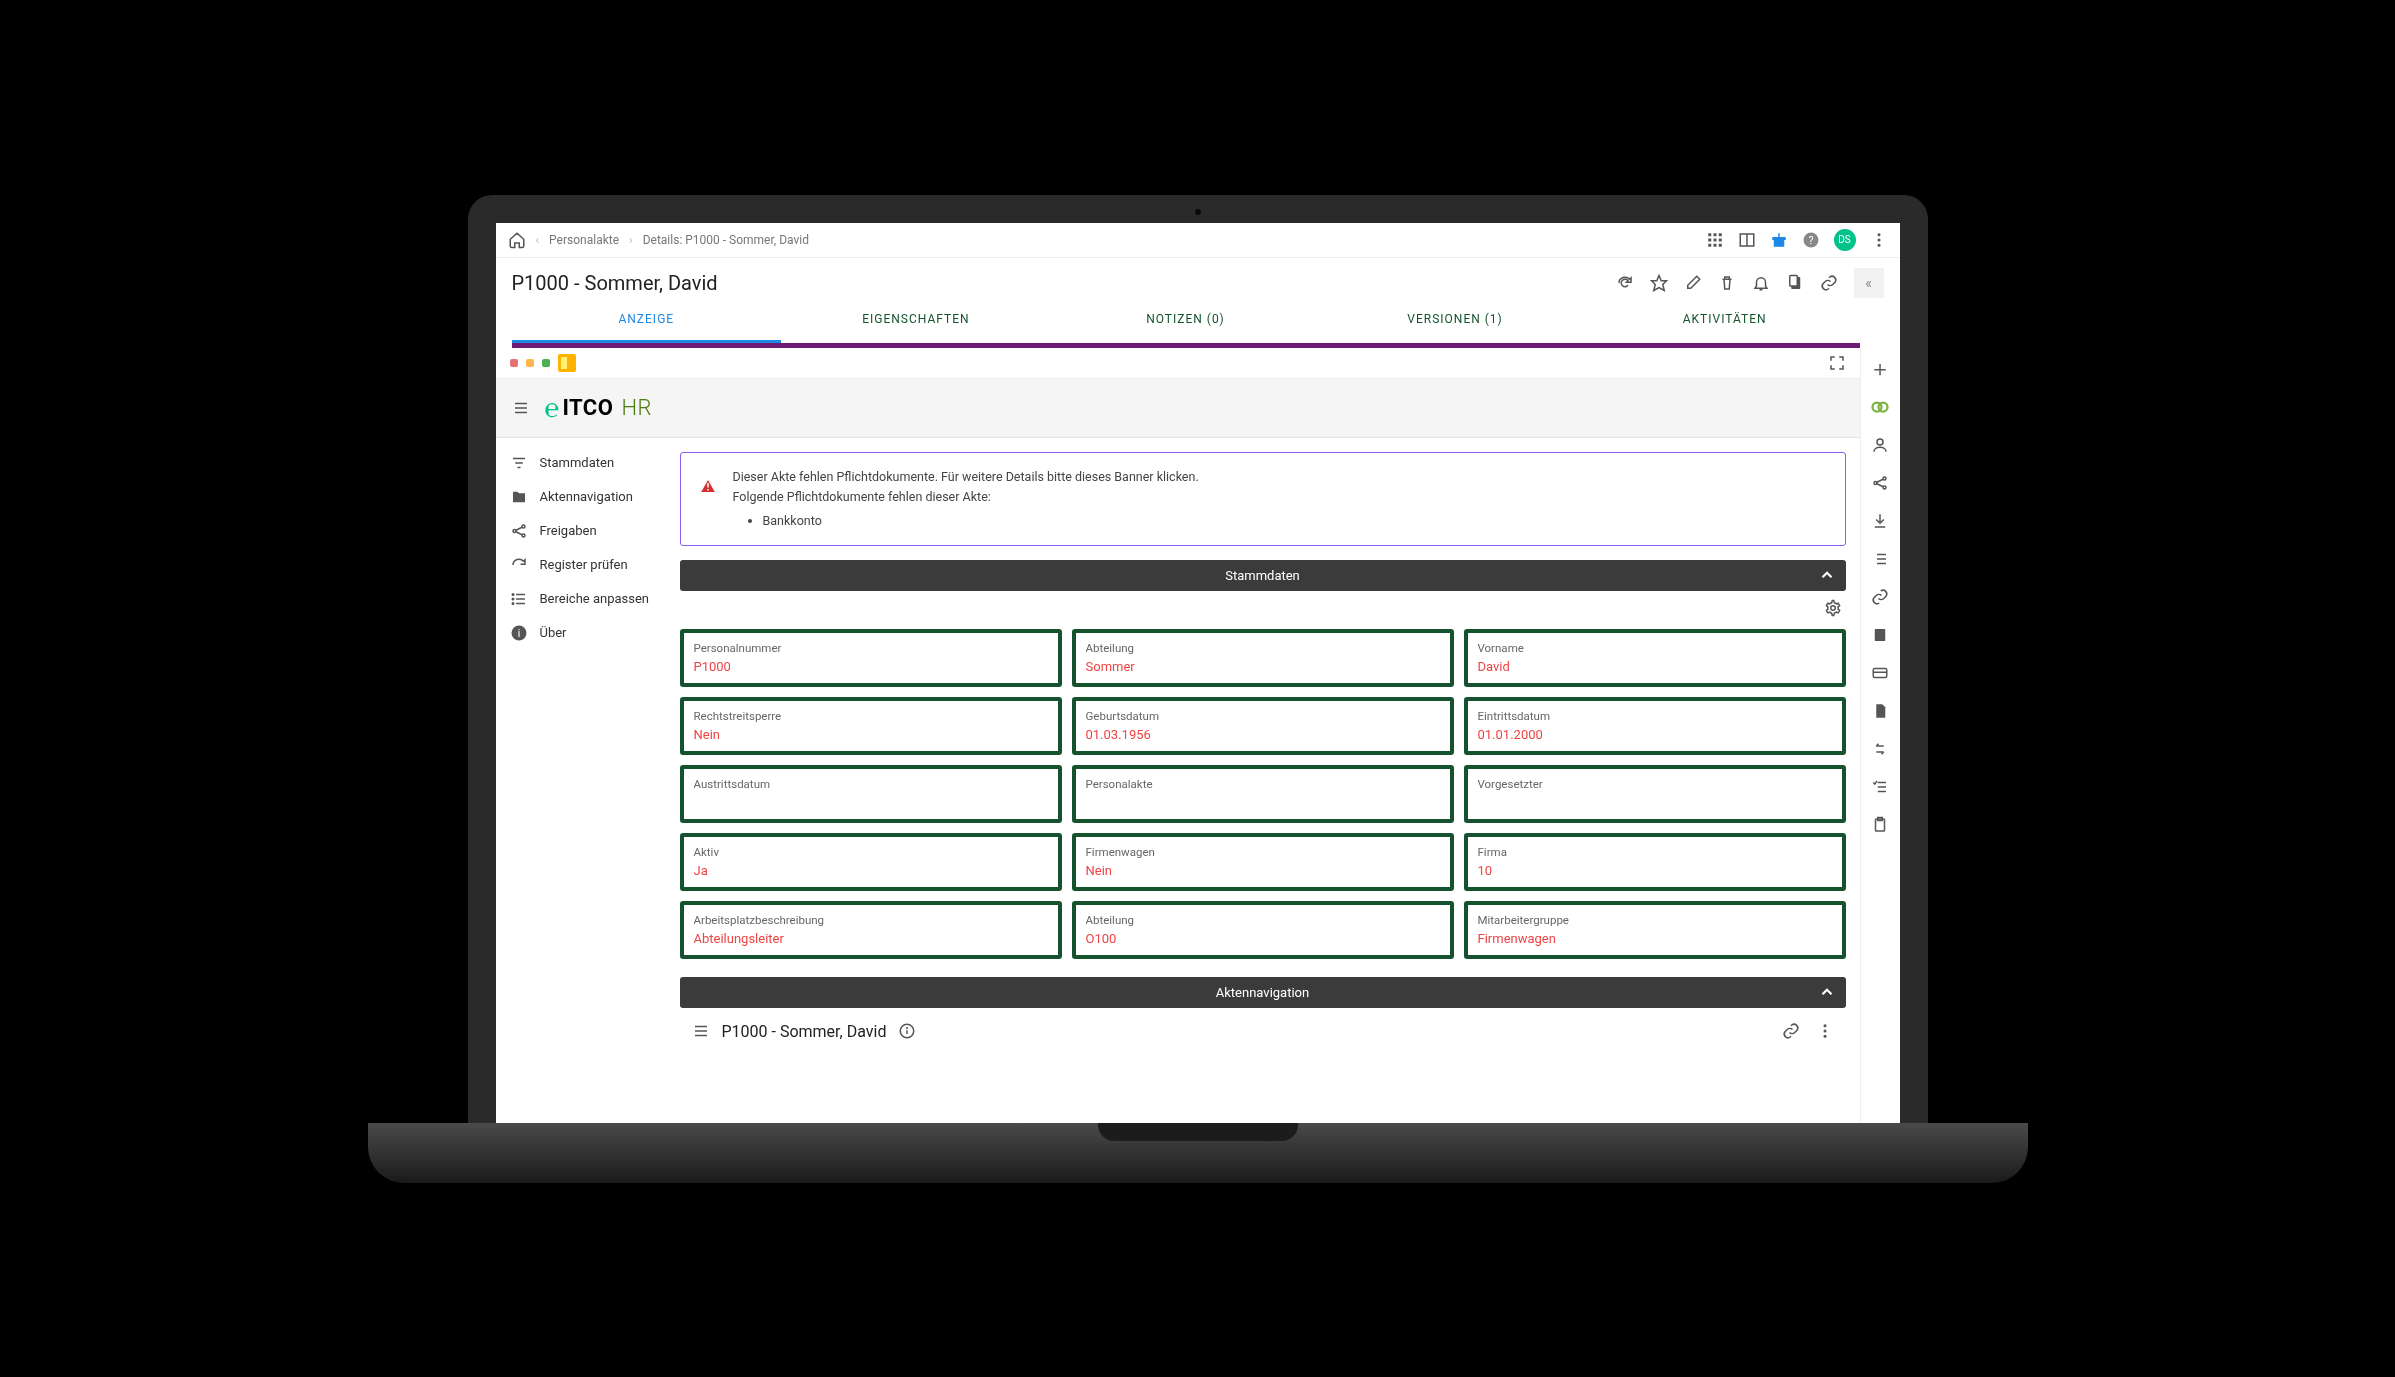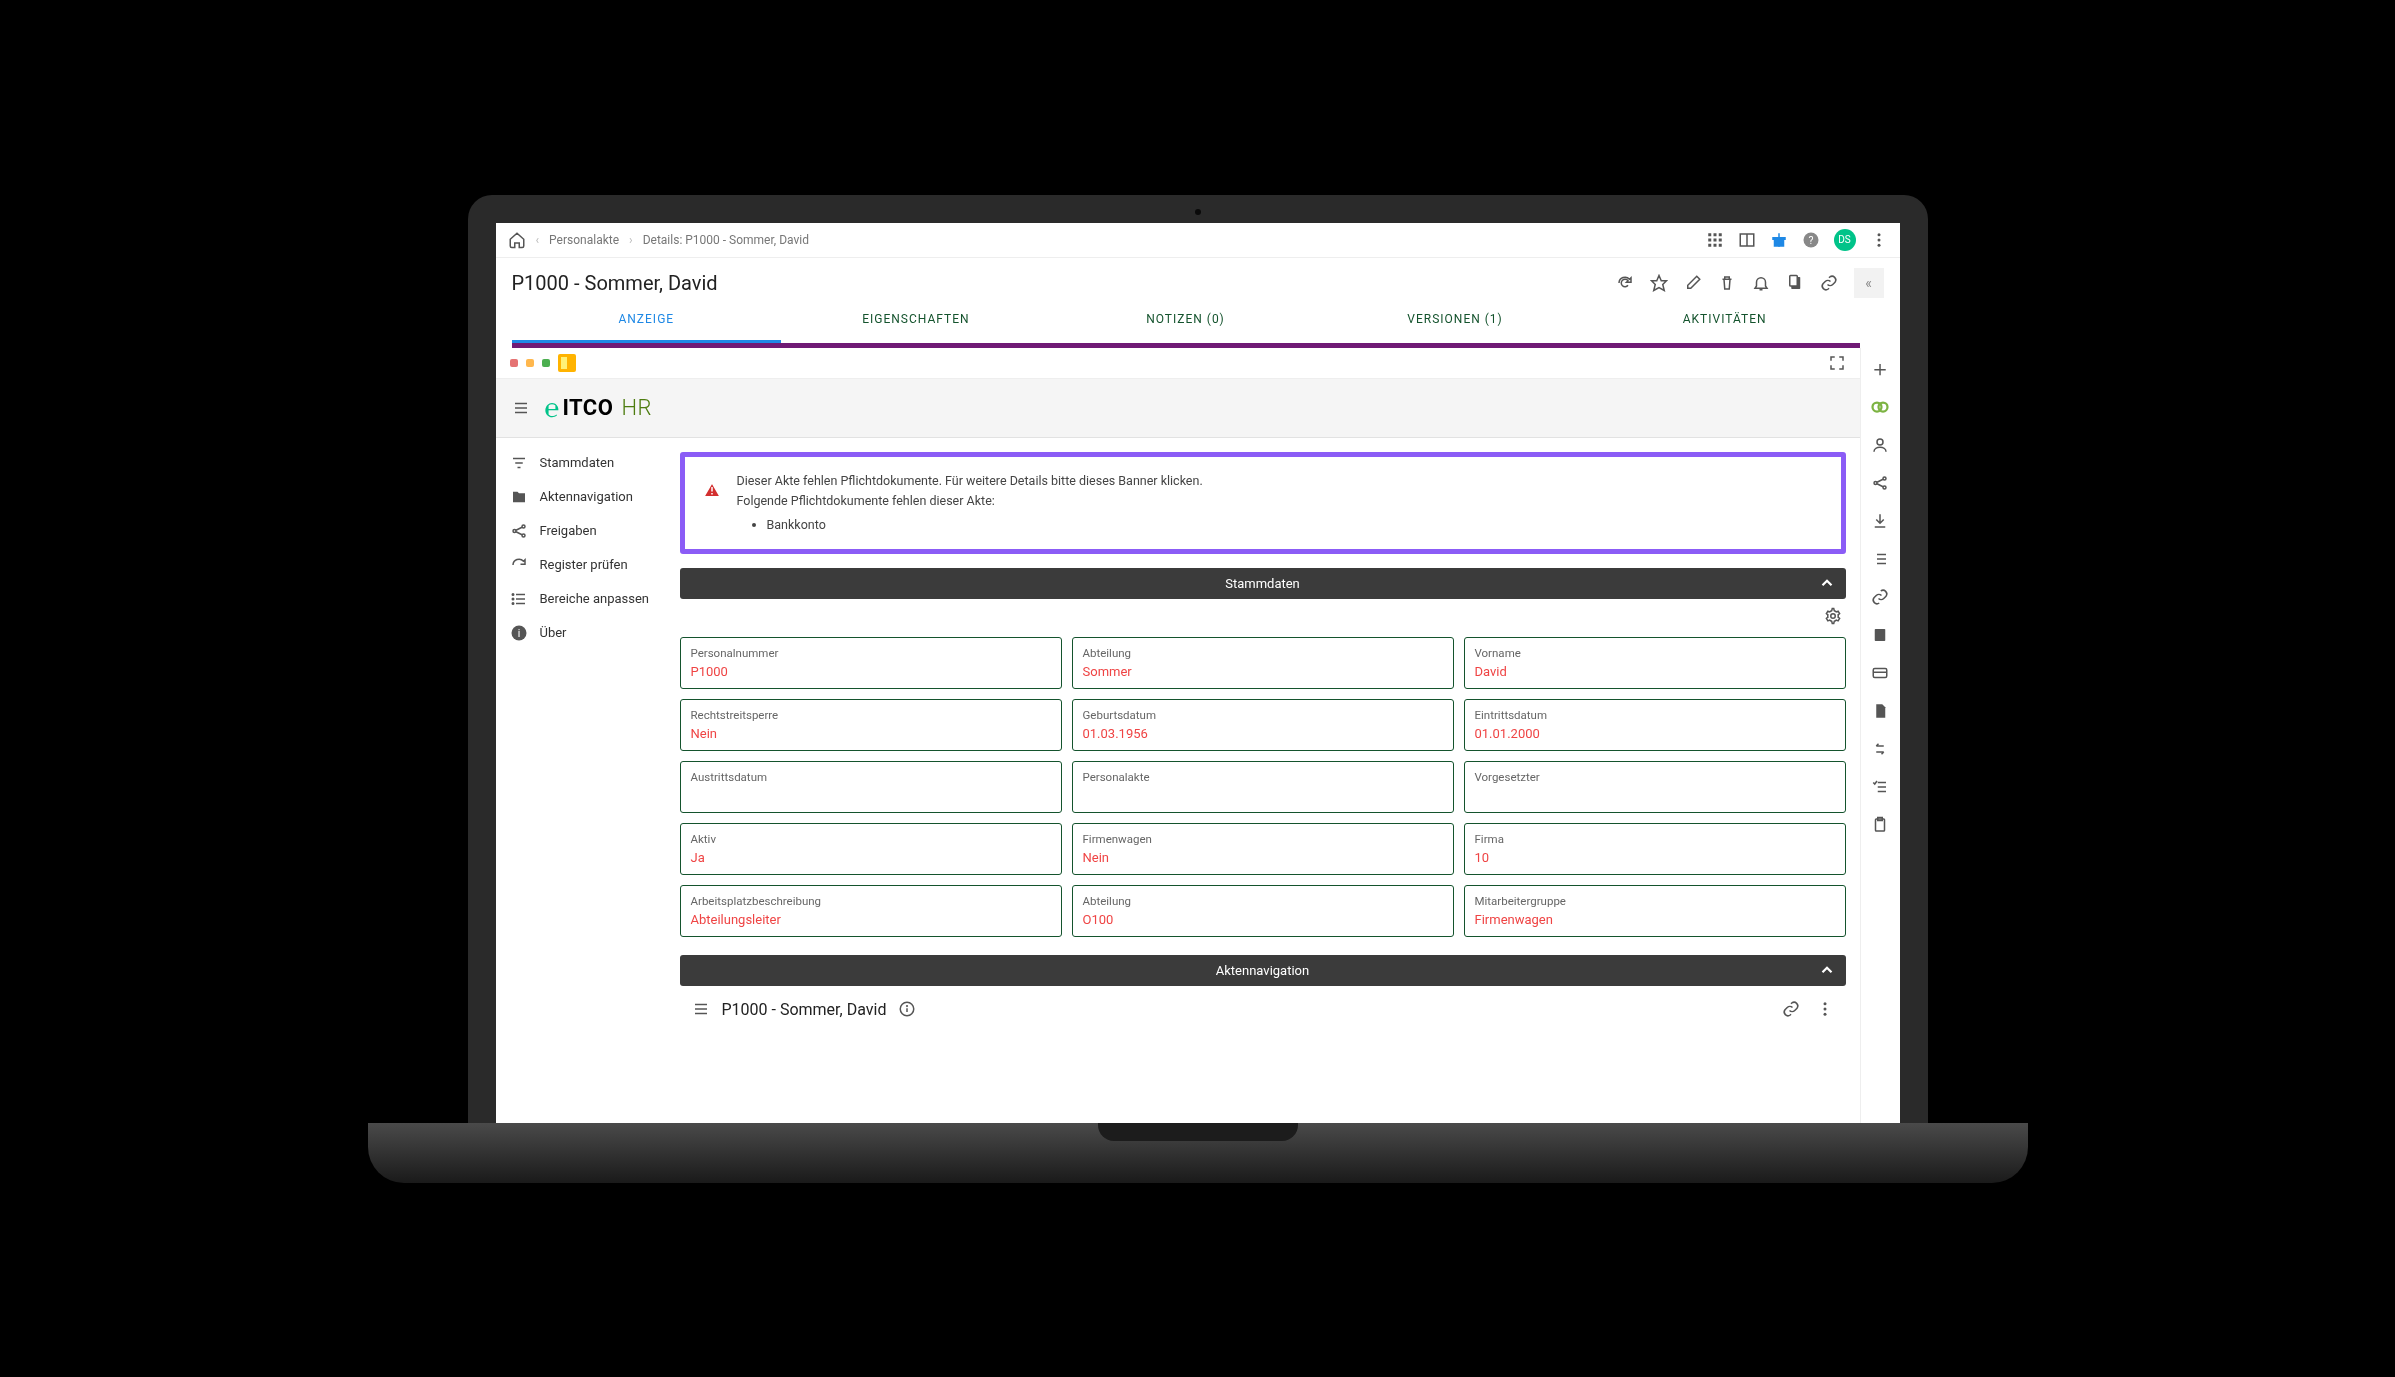--- a/index.html
+++ b/index.html
@@ -50,30 +50,30 @@
   .logo-txt { font-size: 22px; font-weight: 700; letter-spacing: 0.5px; display:flex; align-items:center; gap:2px;}
   .logo-e { color: #00c389; font-size: 26px; font-weight:900; }
   .logo-hr { font-weight: 300; margin-left: 6px; color:#4d7c0f;}
 
   .mainrow { flex:1; display:flex; overflow:auto; }
   .sidenav { width: 170px; padding: 8px 0; }
   .sidenav .item { display: flex; align-items: center; gap: 12px; padding: 8px 14px; font-size: 13px; color: #333; cursor: pointer; }
   .sidenav .item .icon{ color:#555; }
 
   .content { flex:1; padding: 0 14px 20px 14px; }
-  .banner { background: #fff; border:5px solid #8b5cf6; border-radius:3px; padding: 14px 18px; margin: 14px 0; display:flex; gap:16px; align-items:flex-start; font-size: 12.5px; color:#444; line-height:1.6;}
+  .banner { background: #fff; border:1px solid #8b5cf6; border-radius:3px; padding: 14px 18px; margin: 14px 0; display:flex; gap:16px; align-items:flex-start; font-size: 12.5px; color:#444; line-height:1.6;}
   .banner .warn { color:#d32f2f; margin-top:10px;}
   .banner ul { padding-left: 30px; margin-top:4px;}
 
   .sectionhdr { background:#3b3b3b; color:#fff; padding:8px 14px; font-size:13px; border-radius:3px; display:flex; align-items:center; justify-content:center; position:relative; margin-top:6px;}
   .sectionhdr .chev { position:absolute; right:10px; top:6px;}
   .gear-right { text-align:right; padding:8px 4px; color:#666;}
 
   .grid3 { display:grid; grid-template-columns:repeat(3,1fr); gap:10px;}
-  .field { border:1px solid #14532d; border-radius:3px; padding:8px 10px; margin-bottom:0; background:#fff;}
+  .field { border:4px solid #14532d; border-radius:3px; padding:8px 10px; margin-bottom:0; background:#fff;}
   .field .lbl { font-size:11.5px; color:#666; margin-bottom:4px;}
   .field .val { font-size:13px; color:#ef4444; min-height:16px;}
 
   .navfile { display:flex; align-items:center; justify-content:space-between; padding:14px 12px 0 12px;}
   .navfile-left { display:flex; align-items:center; gap:12px; font-size:16px; color:#222;}
 </style>
 </head>
 <body>
 
 <div class="laptop-wrap">

